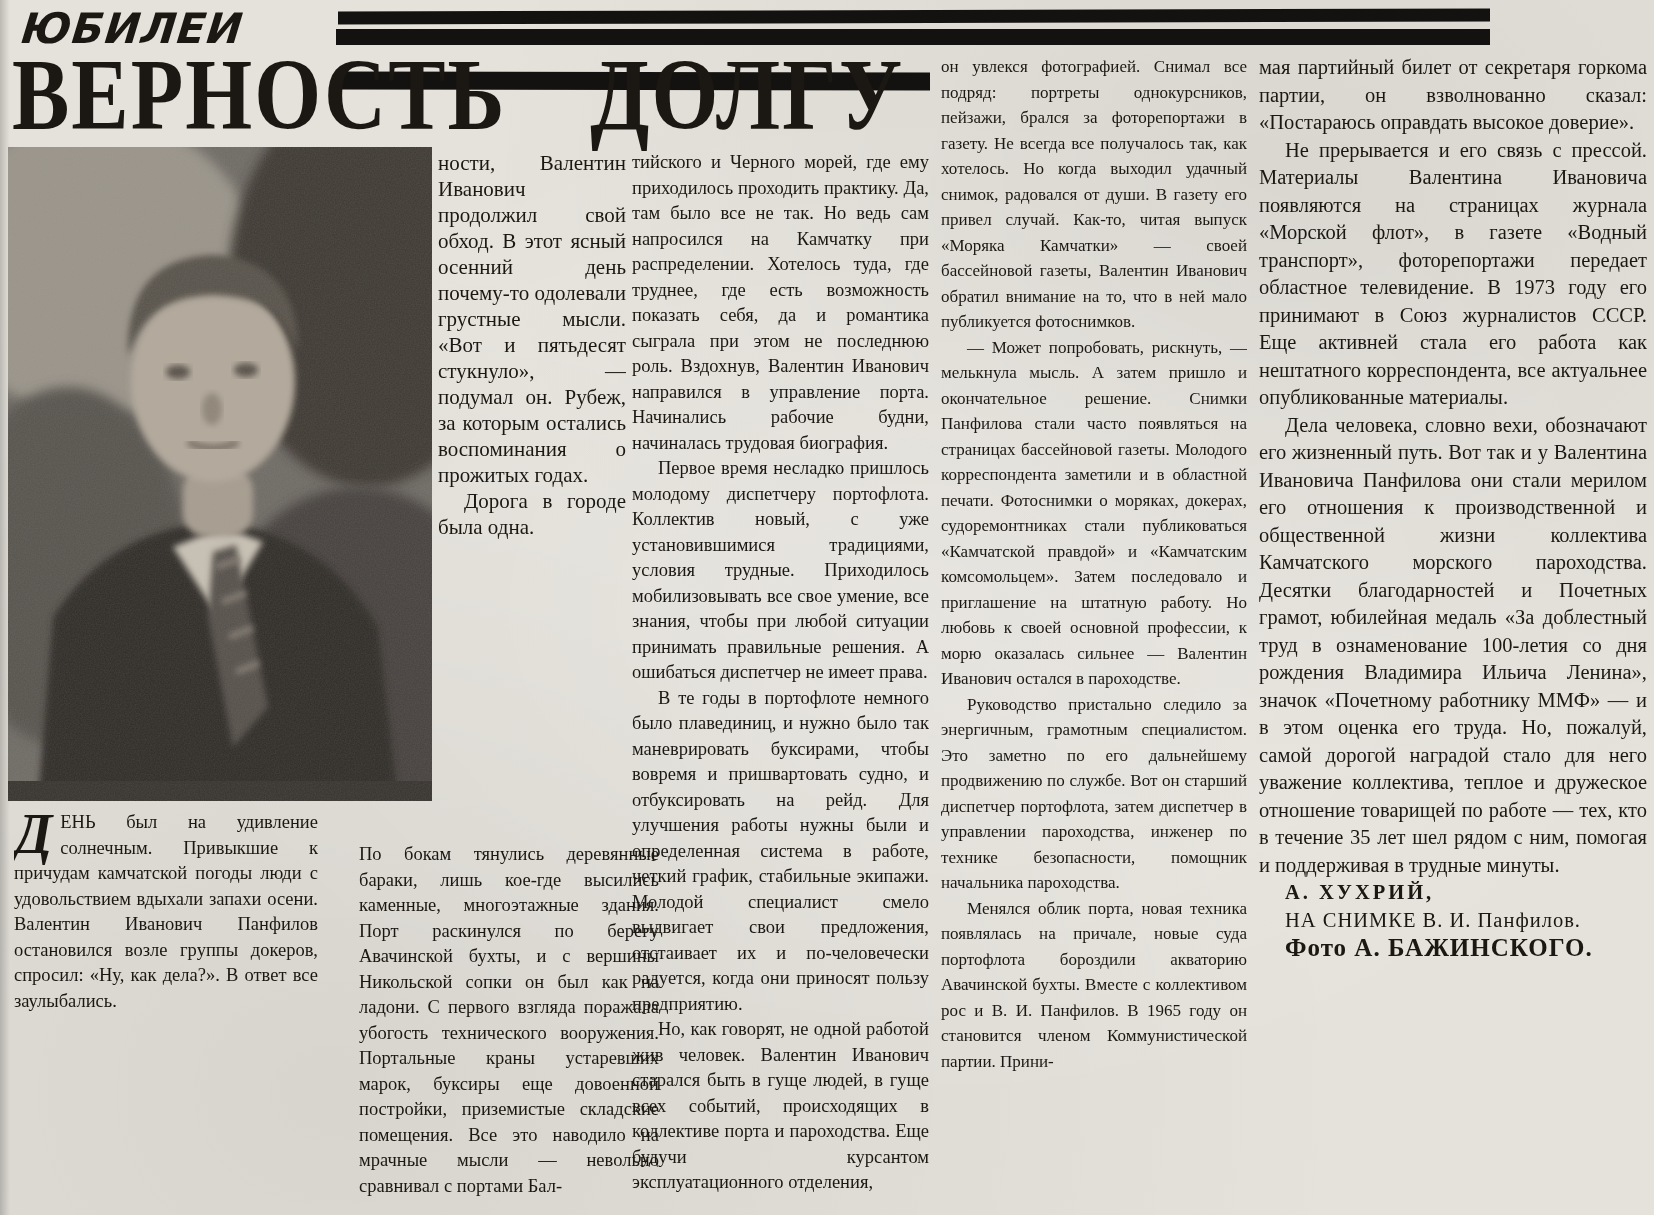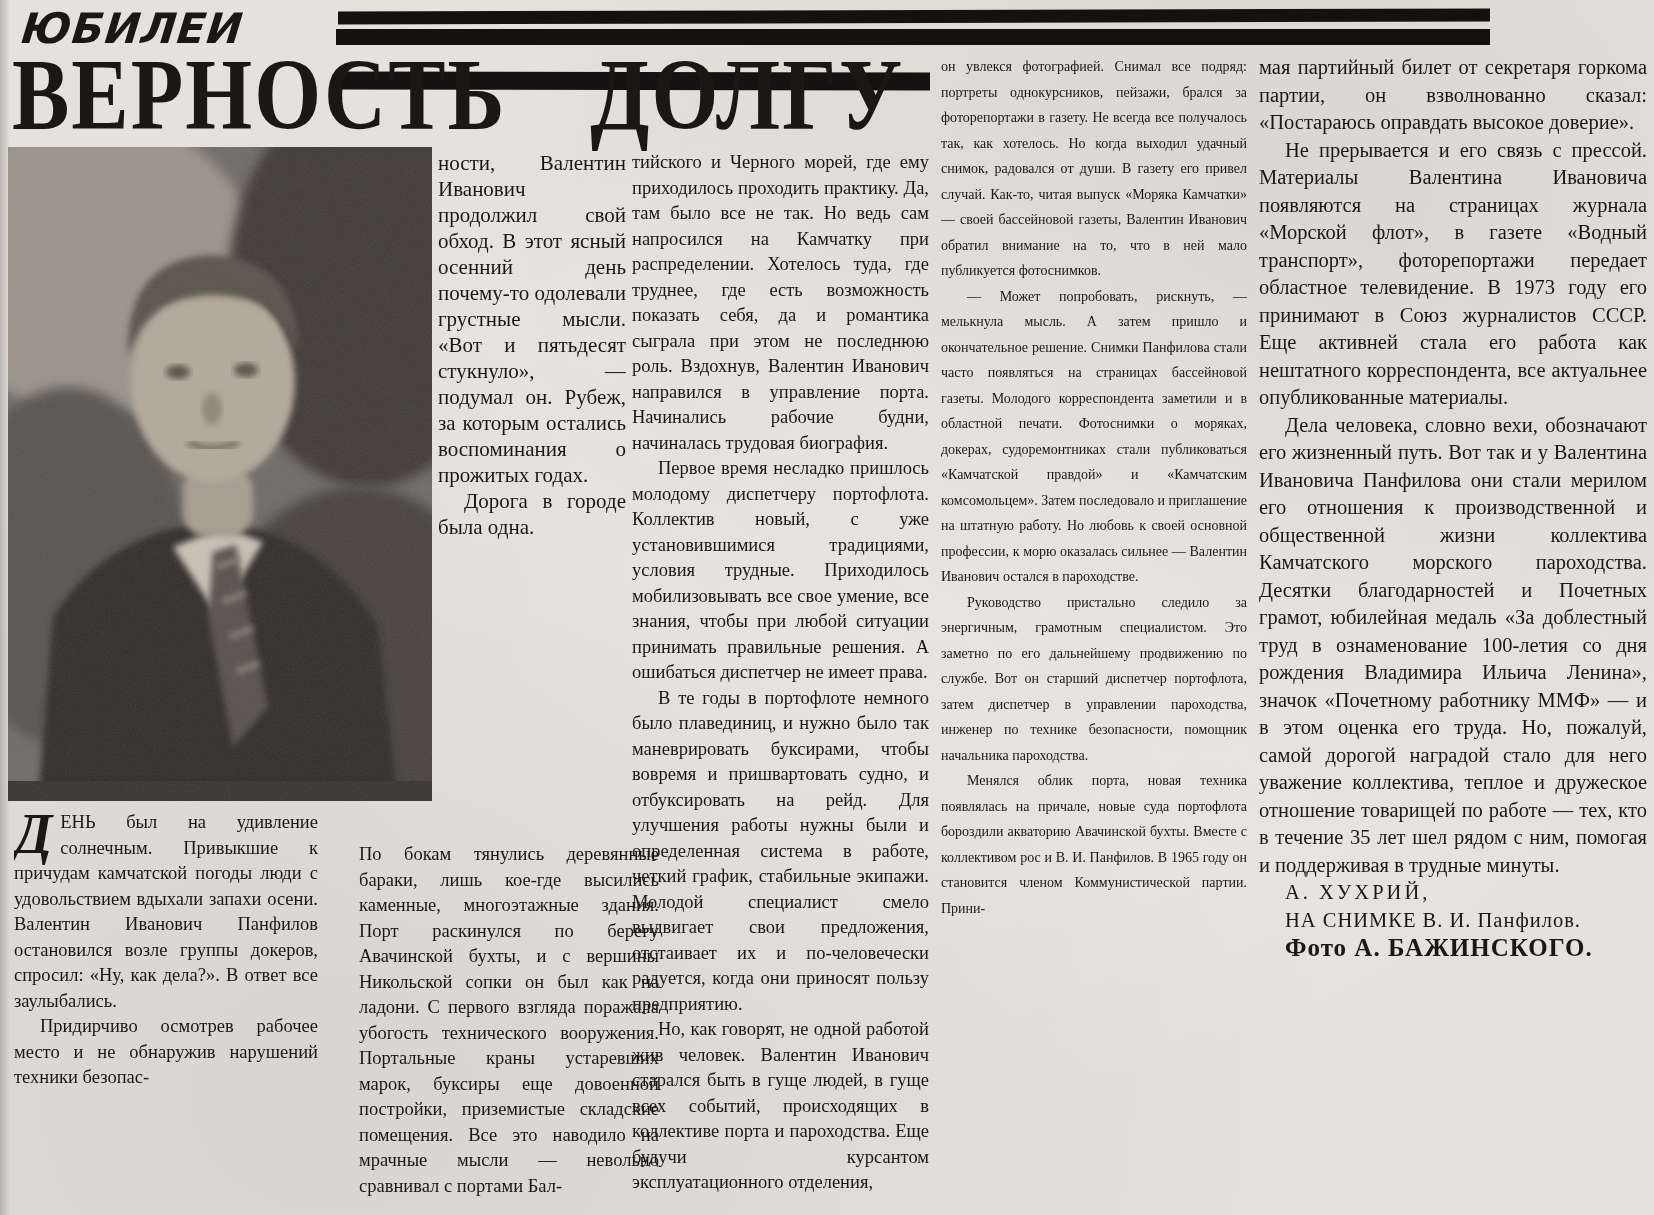--- a/index.html
+++ b/index.html
@@ -31,30 +31,30 @@
   .photo svg{display:block;}
 
   .col{position:absolute; overflow:hidden; text-align:justify;}
   .col p{margin:0; text-indent:26px; text-align:justify;}
   .col p.cont{text-indent:0;}
 
   .col-a   {left:438px; top:150px; width:188px; height:690px; font-size:21px;   line-height:26px;}
   .col-1   {left:14px;  top:810px; width:304px; height:405px; font-size:18.5px; line-height:25.5px;}
   .col-2b  {left:322px; top:842px; width:300px; height:373px; font-size:18.5px; line-height:25.5px;margin-left:37px;}
   .col-3   {left:632px; top:150px; width:297px; height:1065px;font-size:18.5px; line-height:25.5px;}
-  .col-4   {left:941px; top:54px;  width:306px; height:1161px;font-size:14px; line-height:25.5px;}
+  .col-4   {left:941px; top:54px;  width:306px; height:1161px;font-size:17px; line-height:25.5px;}
   .col-5   {left:1259px;top:54px;  width:388px; height:1161px;font-size:20.5px; line-height:27.5px;}
 
   .dropcap{
     float:left; font-size:56px; line-height:44px; font-weight:bold; font-style:italic;
     padding:2px 8px 0 0;
   }
   .col p.first{text-indent:0;}
 
-  .sig-name {text-indent:0; font-weight:normal; text-align:right; padding-right:46px; letter-spacing:3px; margin-top:4px;}
+  .sig-name {text-indent:0; font-weight:bold; text-align:right; padding-right:46px; letter-spacing:3px; margin-top:4px;}
   .sig-role {text-indent:0; font-weight:bold; text-align:left;}
   .sig-caption{text-indent:0; margin-top:4px; letter-spacing:1px;}
   .sig-credit{text-indent:0; font-weight:bold; font-size:25px; margin-top:2px; letter-spacing:1px;}
 
   
   .edge-shade{position:absolute; left:0; top:0; width:10px; height:1215px;
     background:linear-gradient(to right, rgba(0,0,0,0.18), transparent); }
 </style>
 </head>
 <body>
@@ -117,21 +117,20 @@
 
   <div class="col col-a">
     <p class="cont">ности, Валентин Иванович продолжил свой обход. В этот ясный осенний день почему-то одолевали грустные мысли. «Вот и пятьдесят стукнуло», — подумал он. Рубеж, за которым остались воспоминания о прожитых годах.</p>
     <p>Дорога в городе была одна.</p>
   </div>
 
   <div class="col col-1">
     <p class="first">
       <span class="dropcap">Д</span><span>ЕНЬ был на удивление солнечным. Привыкшие к причудам камчатской погоды люди с удовольствием вдыхали запахи осени. Валентин Иванович Панфилов остановился возле группы докеров, спросил: «Ну, как дела?». В ответ все заулыбались.</span>
     </p>
-    <p>Придирчиво осмотрев рабочее место и не обнаружив нарушений техники безопас-</p>
   </div>
 
   <div class="col col-2b">
     <p class="cont">По бокам тянулись деревянные бараки, лишь кое-где высились каменные, многоэтажные здания. Порт раскинулся по берегу Авачинской бухты, и с вершины Никольской сопки он был как на ладони. С первого взгляда поражала убогость технического вооружения. Портальные краны устаревших марок, буксиры еще довоенной постройки, приземистые складские помещения. Все это наводило на мрачные мысли — невольно сравнивал с портами Бал-</p>
   </div>
 
   <div class="col col-3">
     <p class="cont">тийского и Черного морей, где ему приходилось проходить практику. Да, там было все не так. Но ведь сам напросился на Камчатку при распределении. Хотелось туда, где труднее, где есть возможность показать себя, да и романтика сыграла при этом не последнюю роль. Вздохнув, Валентин Иванович направился в управление порта. Начинались рабочие будни, начиналась трудовая биография.</p>
     <p>Первое время несладко пришлось молодому диспетчеру портофлота. Коллектив новый, с уже установившимися традициями, условия трудные. Приходилось мобилизовывать все свое умение, все знания, чтобы при любой ситуации принимать правильные решения. А ошибаться диспетчер не имеет права.</p>
     <p>В те годы в портофлоте немного было плавединиц, и нужно было так маневрировать буксирами, чтобы вовремя и пришвартовать судно, и отбуксировать на рейд. Для улучшения работы нужны были и определенная система в работе, четкий график, стабильные экипажи. Молодой специалист смело выдвигает свои предложения, отстаивает их и по-человечески радуется, когда они приносят пользу предприятию.</p>

